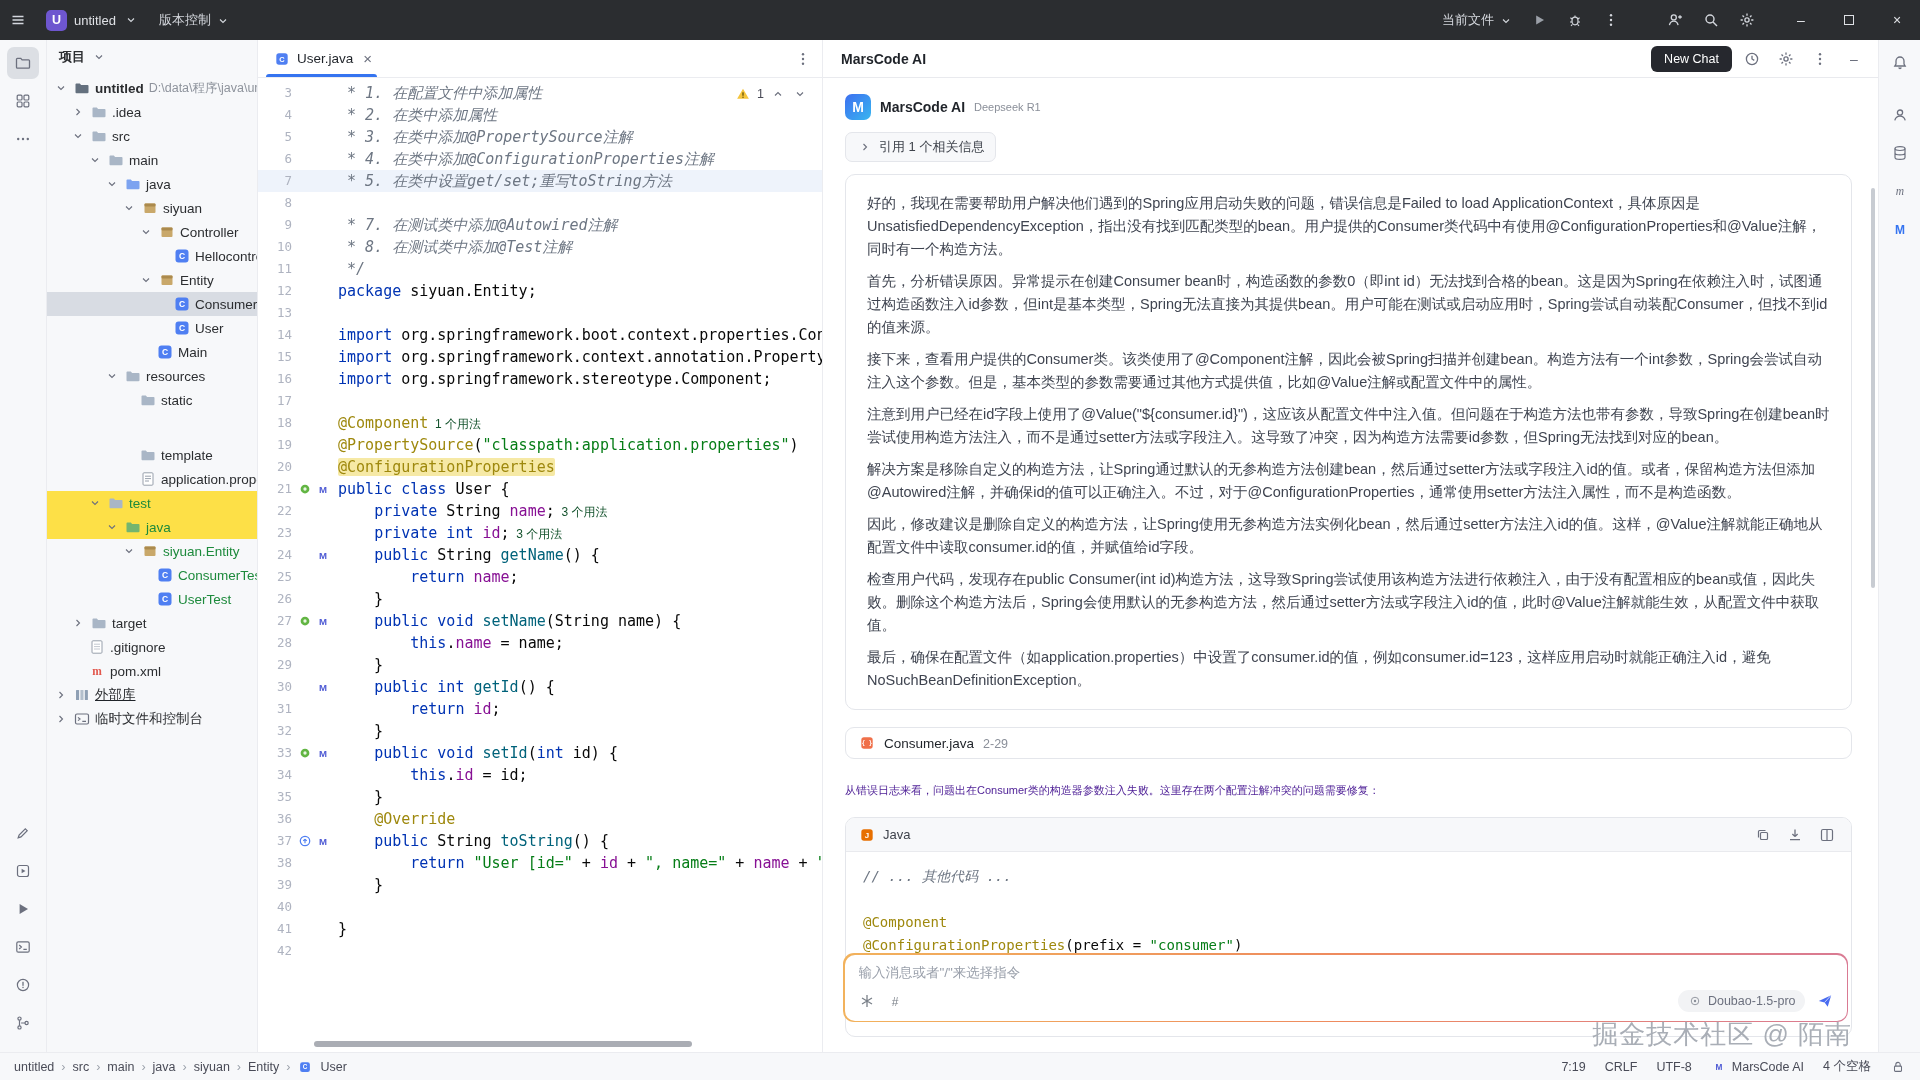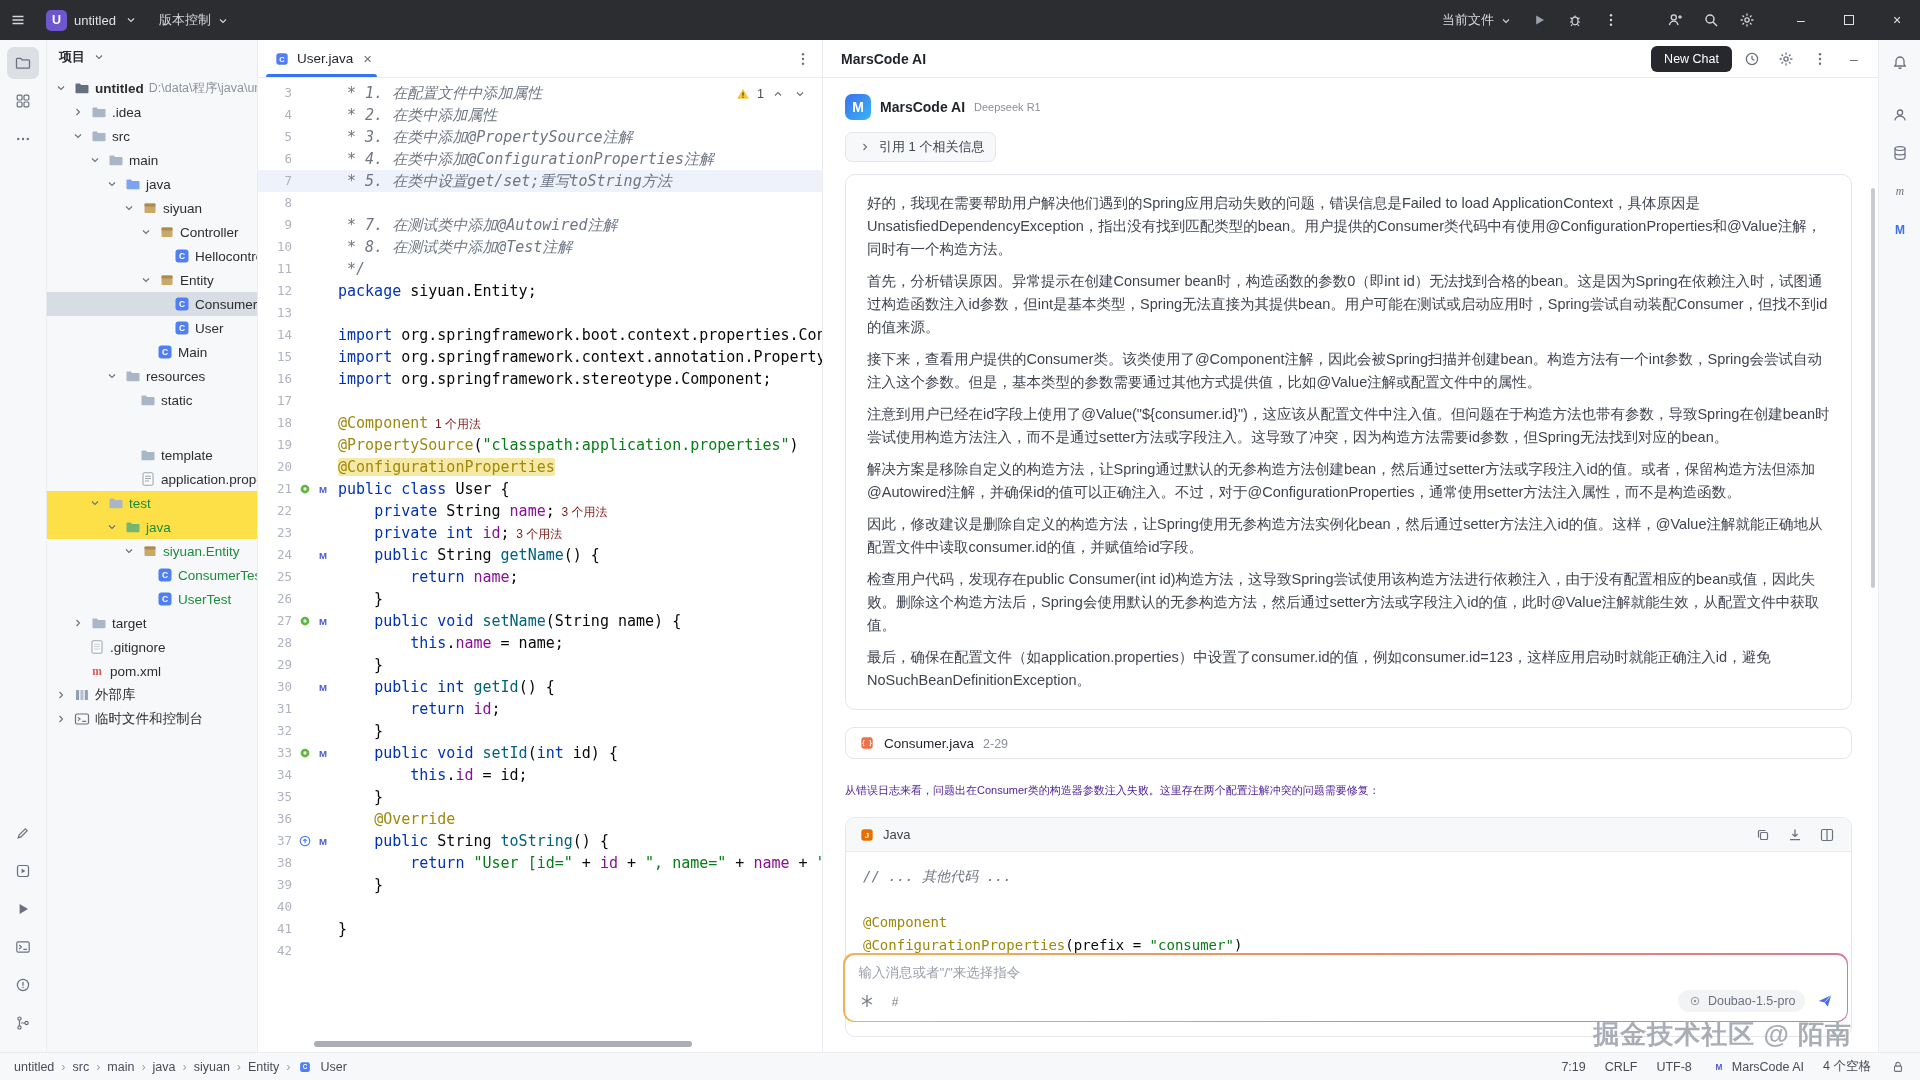--- a/index.html
+++ b/index.html
@@ -48,21 +48,21 @@
 .ln{flex:0 0 34px;text-align:right;color:#aeb3c0;font-size:12.5px;font-family:"DejaVu Sans Mono",monospace}
 .gicons{flex:0 0 46px;display:flex;justify-content:flex-end;gap:2px;padding-right:7px;align-items:center}
 .ctext{flex:1;min-width:0;overflow:hidden}
 .tk-kw{color:#0033b3}
 .tk-pl{color:#080808}
 .tk-str{color:#067d17}
 .tk-cm{color:#6d7683;font-style:italic}
 .tk-ann{color:#9e880d}
 .tk-fld{color:#871094}
 .tk-mth{color:#00627a}
-.tk-hint{color:#7f1d1d;font-size:12px;font-family:"Liberation Sans",sans-serif}
+.tk-hint{color:#14532d;font-size:12px;font-family:"Liberation Sans",sans-serif}
 .tk-warn{background:#f6e9a5;border-radius:2px}
 .inspect{position:absolute;top:8px;right:14px;display:flex;align-items:center;gap:6px;font-size:12.5px;color:#494b57;font-family:"Liberation Sans",sans-serif}
 .hscroll{position:absolute;bottom:5px;left:56px;width:378px;height:6px;border-radius:3px;background:#8e929b;opacity:.75}
 
 .ai{flex:1;background:#fff;display:flex;flex-direction:column;position:relative;min-width:0}
 .aihead{flex:0 0 38px;border-bottom:1px solid #e9eaee;display:flex;align-items:center;padding:0 10px 0 18px;gap:8px}
 .aihead-title{font-weight:bold;font-size:14px}
 .aihead-right{margin-left:auto;display:flex;align-items:center;gap:6px}
 .newchat{background:#26282e;color:#fff;font-size:12.5px;border:none;border-radius:6px;padding:6px 13px;font-family:inherit}
 .ai-ic{width:28px;height:28px;display:flex;align-items:center;justify-content:center;border-radius:6px;color:#6c707e}
@@ -84,21 +84,21 @@
 .cb-body{padding:13px 17px 10px 17px;font-family:"DejaVu Sans Mono","Liberation Mono",monospace;font-size:14px}
 .cb-line{height:23px;line-height:23px;white-space:pre}
 .ai-inputwrap{position:absolute;left:20px;right:30px;bottom:30px;border-radius:11px;padding:1.5px;background:linear-gradient(90deg,#f2b25c,#ee8a5e,#d97a93)}
 .ai-inputbox{background:#fff;border-radius:10px;padding:10px 14px 9px 14px;display:flex;flex-direction:column;gap:10px}
 .ai-in{border:none;outline:none;font-size:13.5px;color:#3f434c;font-family:inherit;width:100%}
 .ai-in::placeholder{color:#9aa0ab}
 .ai-inrow{display:flex;align-items:center;gap:12px}
 .ai-inrow .grow{flex:1}
 .modelbadge{display:flex;align-items:center;gap:5px;background:#f2f3f5;border-radius:11px;padding:3px 9px;font-size:12.5px;color:#6c707e}
 .vscroll{position:absolute;top:110px;right:3px;width:4px;height:400px;border-radius:2px;background:#c8ccd2}
-.watermark{position:absolute;right:26px;bottom:0px;font-size:26px;font-weight:bold;color:#a9aeb6;letter-spacing:1px;white-space:nowrap}
+.watermark{position:absolute;right:26px;bottom:0px;font-size:26px;font-weight:normal;color:#a9aeb6;letter-spacing:1px;white-space:nowrap}
 
 .statusbar{flex:0 0 28px;background:#f7f8fa;border-top:1px solid #ebecf0;display:flex;align-items:center;padding:0 14px;font-size:12.5px;color:#494b57}
 .crumbs{display:flex;align-items:center;gap:7px}
 .crumb-sep{color:#9aa0aa}
 .sb-right{margin-left:auto;display:flex;align-items:center;gap:19px}
 .sb-item{display:flex;align-items:center;gap:5px}
 
 .ico{display:inline-flex;width:16px;height:16px;flex:0 0 auto;align-items:center;justify-content:center}
 .ico svg{display:block}
 .ico-12 svg{width:12px;height:12px}
@@ -567,21 +567,21 @@
           </div>
           <div class="trow" style="padding-left: 23px;">
             <span class="chev ico-12"></span>
             <span class="ico">
               <svg width="16" height="16" viewBox="0 0 16 16" xmlns="http://www.w3.org/2000/svg">
                 <text x="8" y="12.2" text-anchor="middle" font-size="11.5" font-weight="bold" fill="#e2574c" font-family="serif">m</text>
               </svg>
             </span>
             <span class="tlbl">pom.xml</span>
           </div>
-          <div class="trow" style="padding-left: 6px;">
+          <div class="trow" style="padding-left: 6px; text-decoration: underline;">
             <span class="chev ico-12 ico">
               <svg width="16" height="16" viewBox="0 0 16 16" xmlns="http://www.w3.org/2000/svg">
                 <path d="M6 4l4 4-4 4" stroke="#6c707e" stroke-width="1.5" fill="none"></path>
               </svg>
             </span>
             <span class="ico">
               <svg width="16" height="16" viewBox="0 0 16 16" xmlns="http://www.w3.org/2000/svg">
                 <rect x="2" y="3" width="3.1" height="10" rx=".5" fill="#8fa0b4"></rect>
                 <rect x="6.4" y="3" width="3.1" height="10" rx=".5" fill="#b3bfcc"></rect>
                 <rect x="10.8" y="3" width="3.1" height="10" rx=".5" fill="#8fa0b4"></rect>

